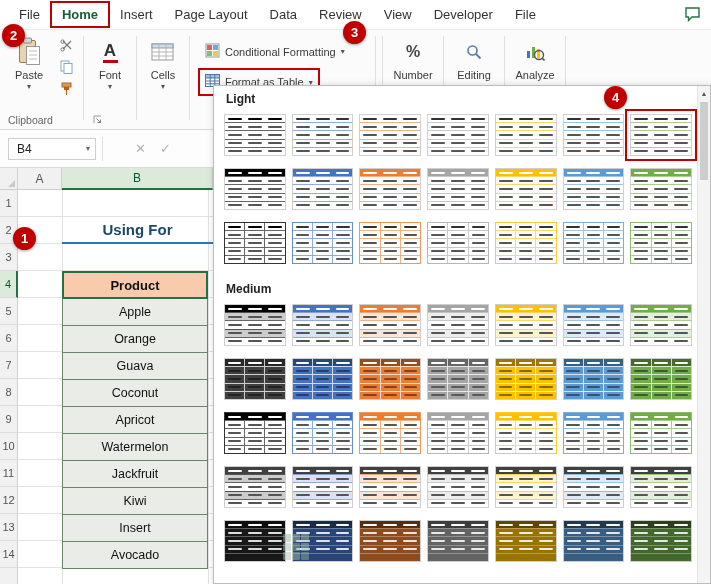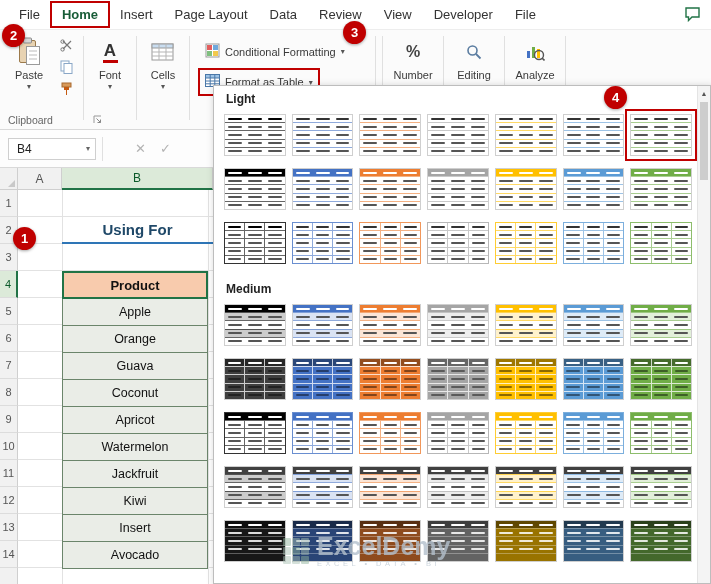--- a/index.html
+++ b/index.html
@@ -3501,23 +3501,19 @@
       <span></span>
         <span></span>
         <span></span>
         <span></span>
         <span></span>
         <span></span>
         <span></span>
         <span></span>
         <span></span>
     </div>
-    <div>
-      <div class="wm-title">ExcelDemy</div>
-      <div class="wm-sub">EXCEL • DATA • BI</div>
-    </div>
   </div>
 
 <div class="anno-circle" style="left: 13px; top: 227px;">1</div>
     <div class="anno-circle" style="left: 2px; top: 24px;">2</div>
     <div class="anno-circle" style="left: 343px; top: 21px;">3</div>
     <div class="anno-circle" style="left: 604px; top: 86px;">4</div>
   </div>
 
 </body></html>

